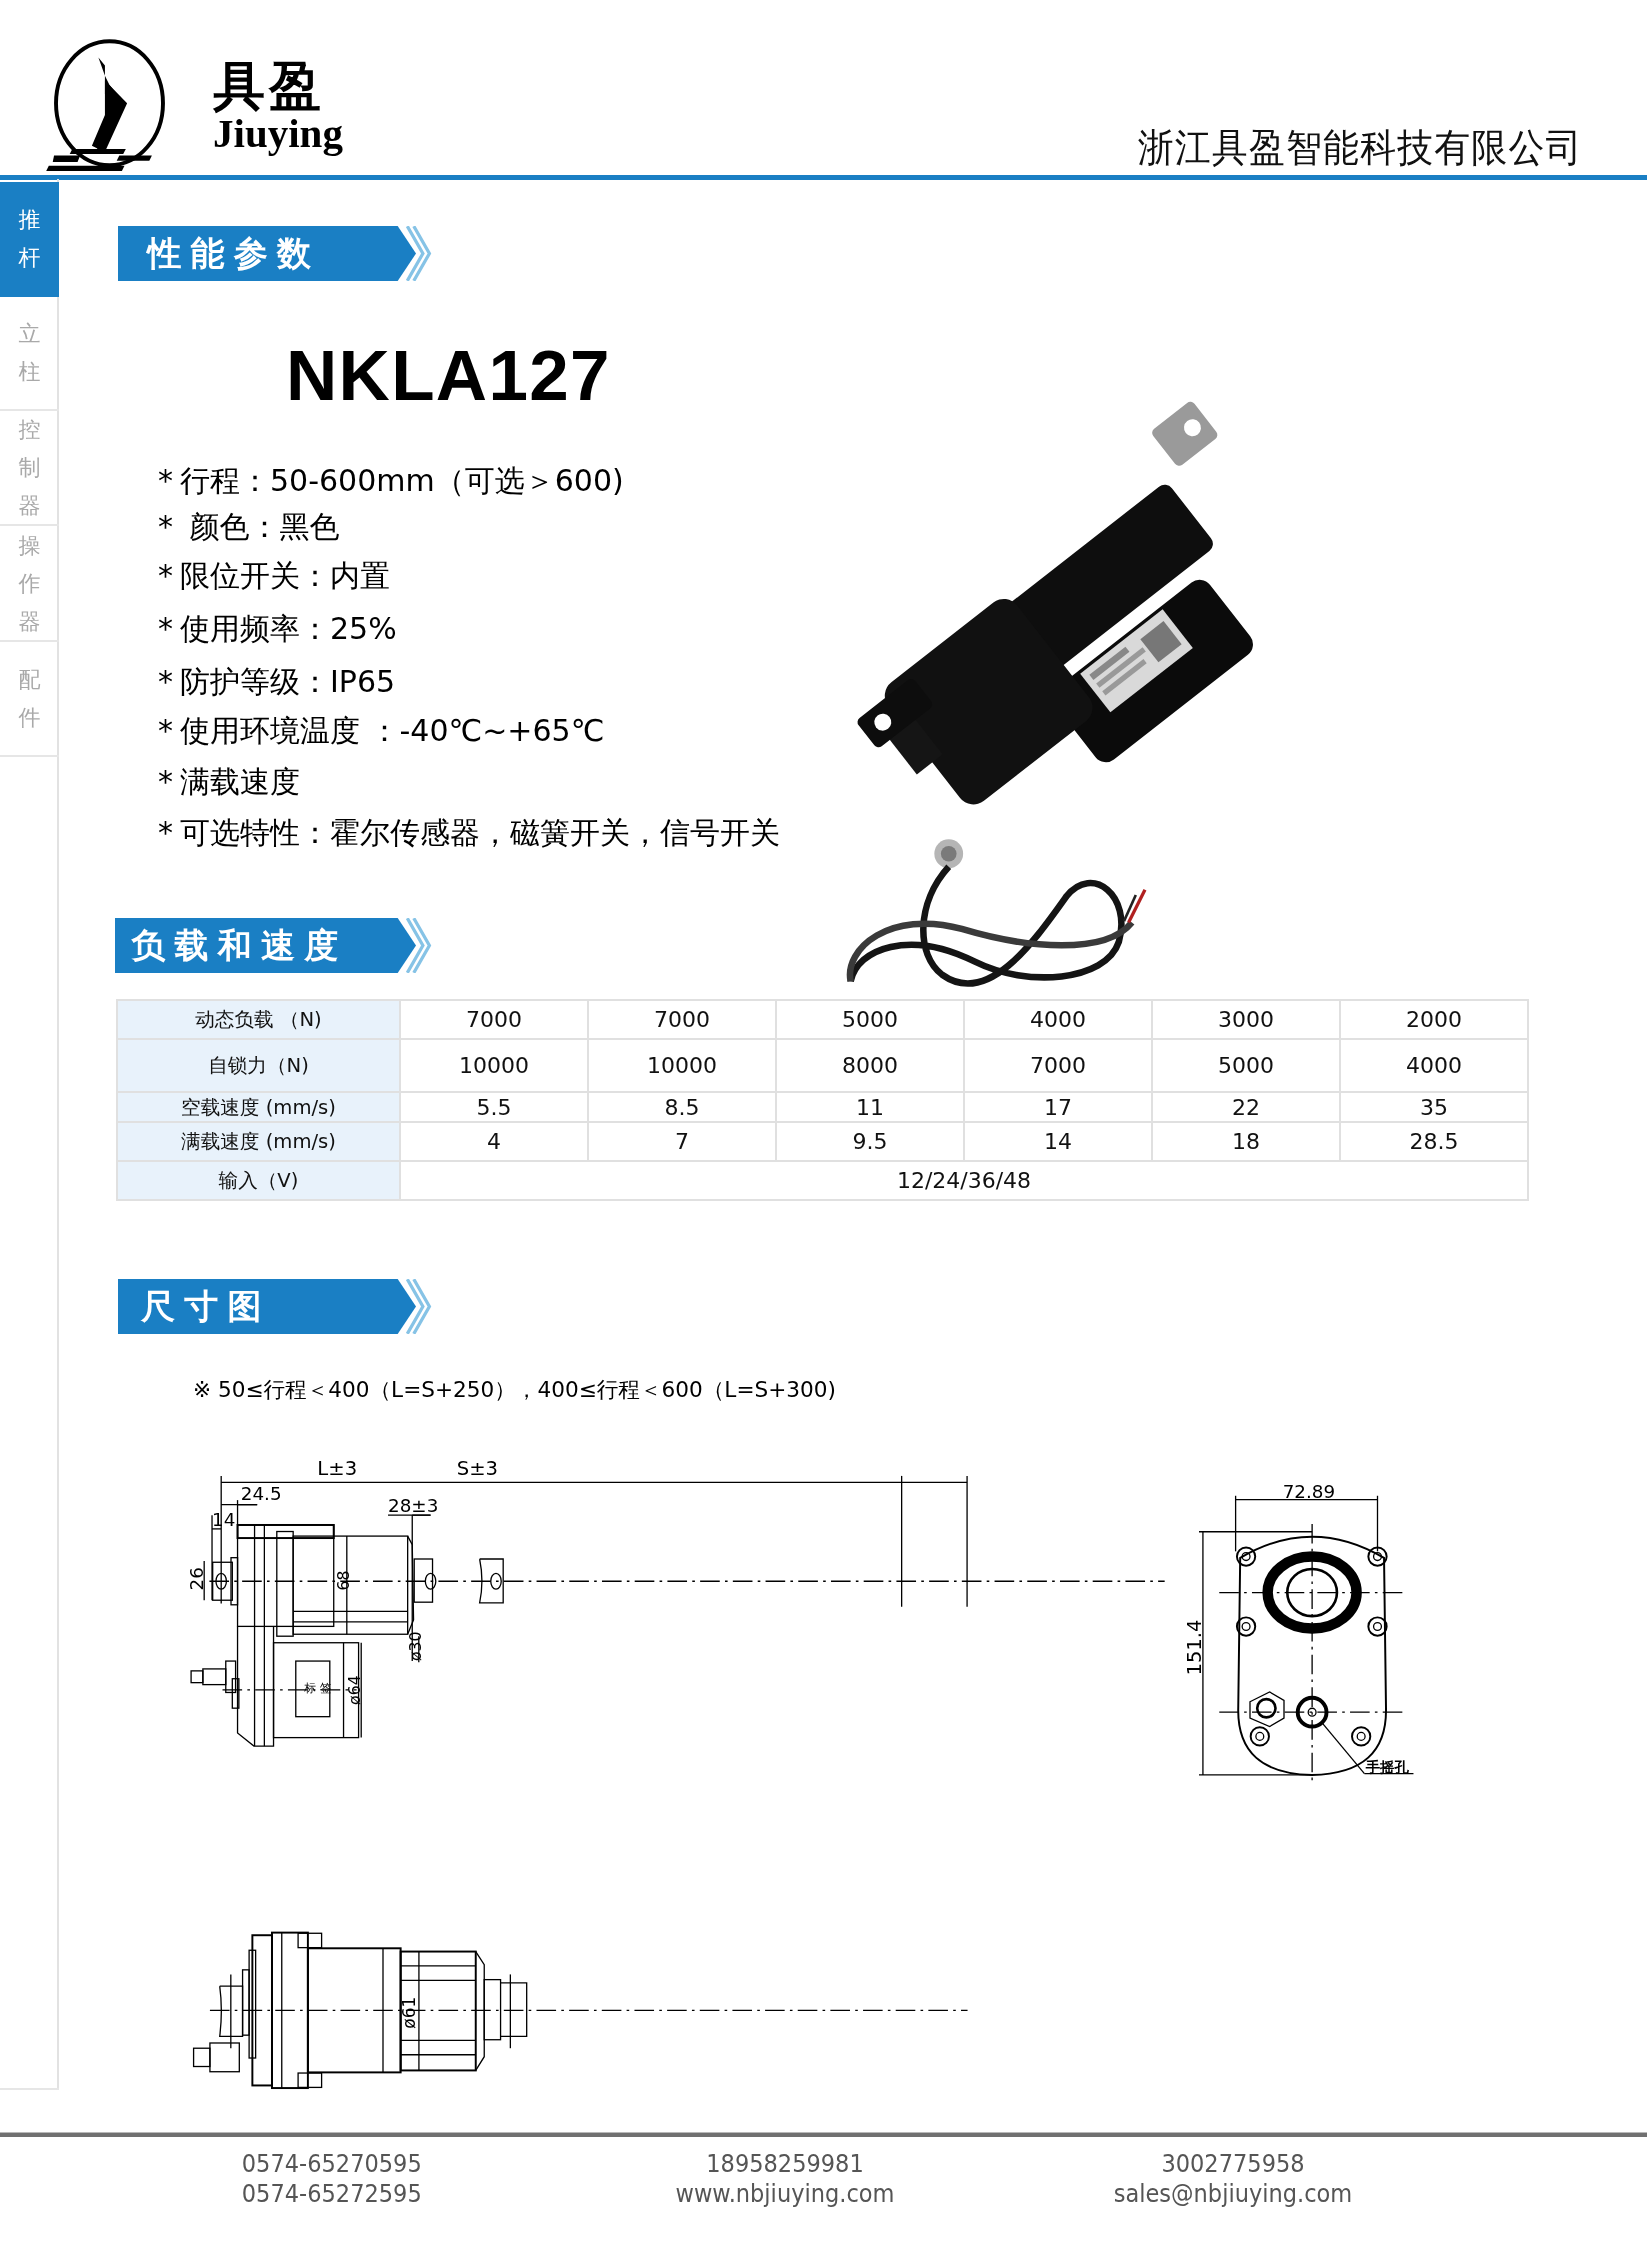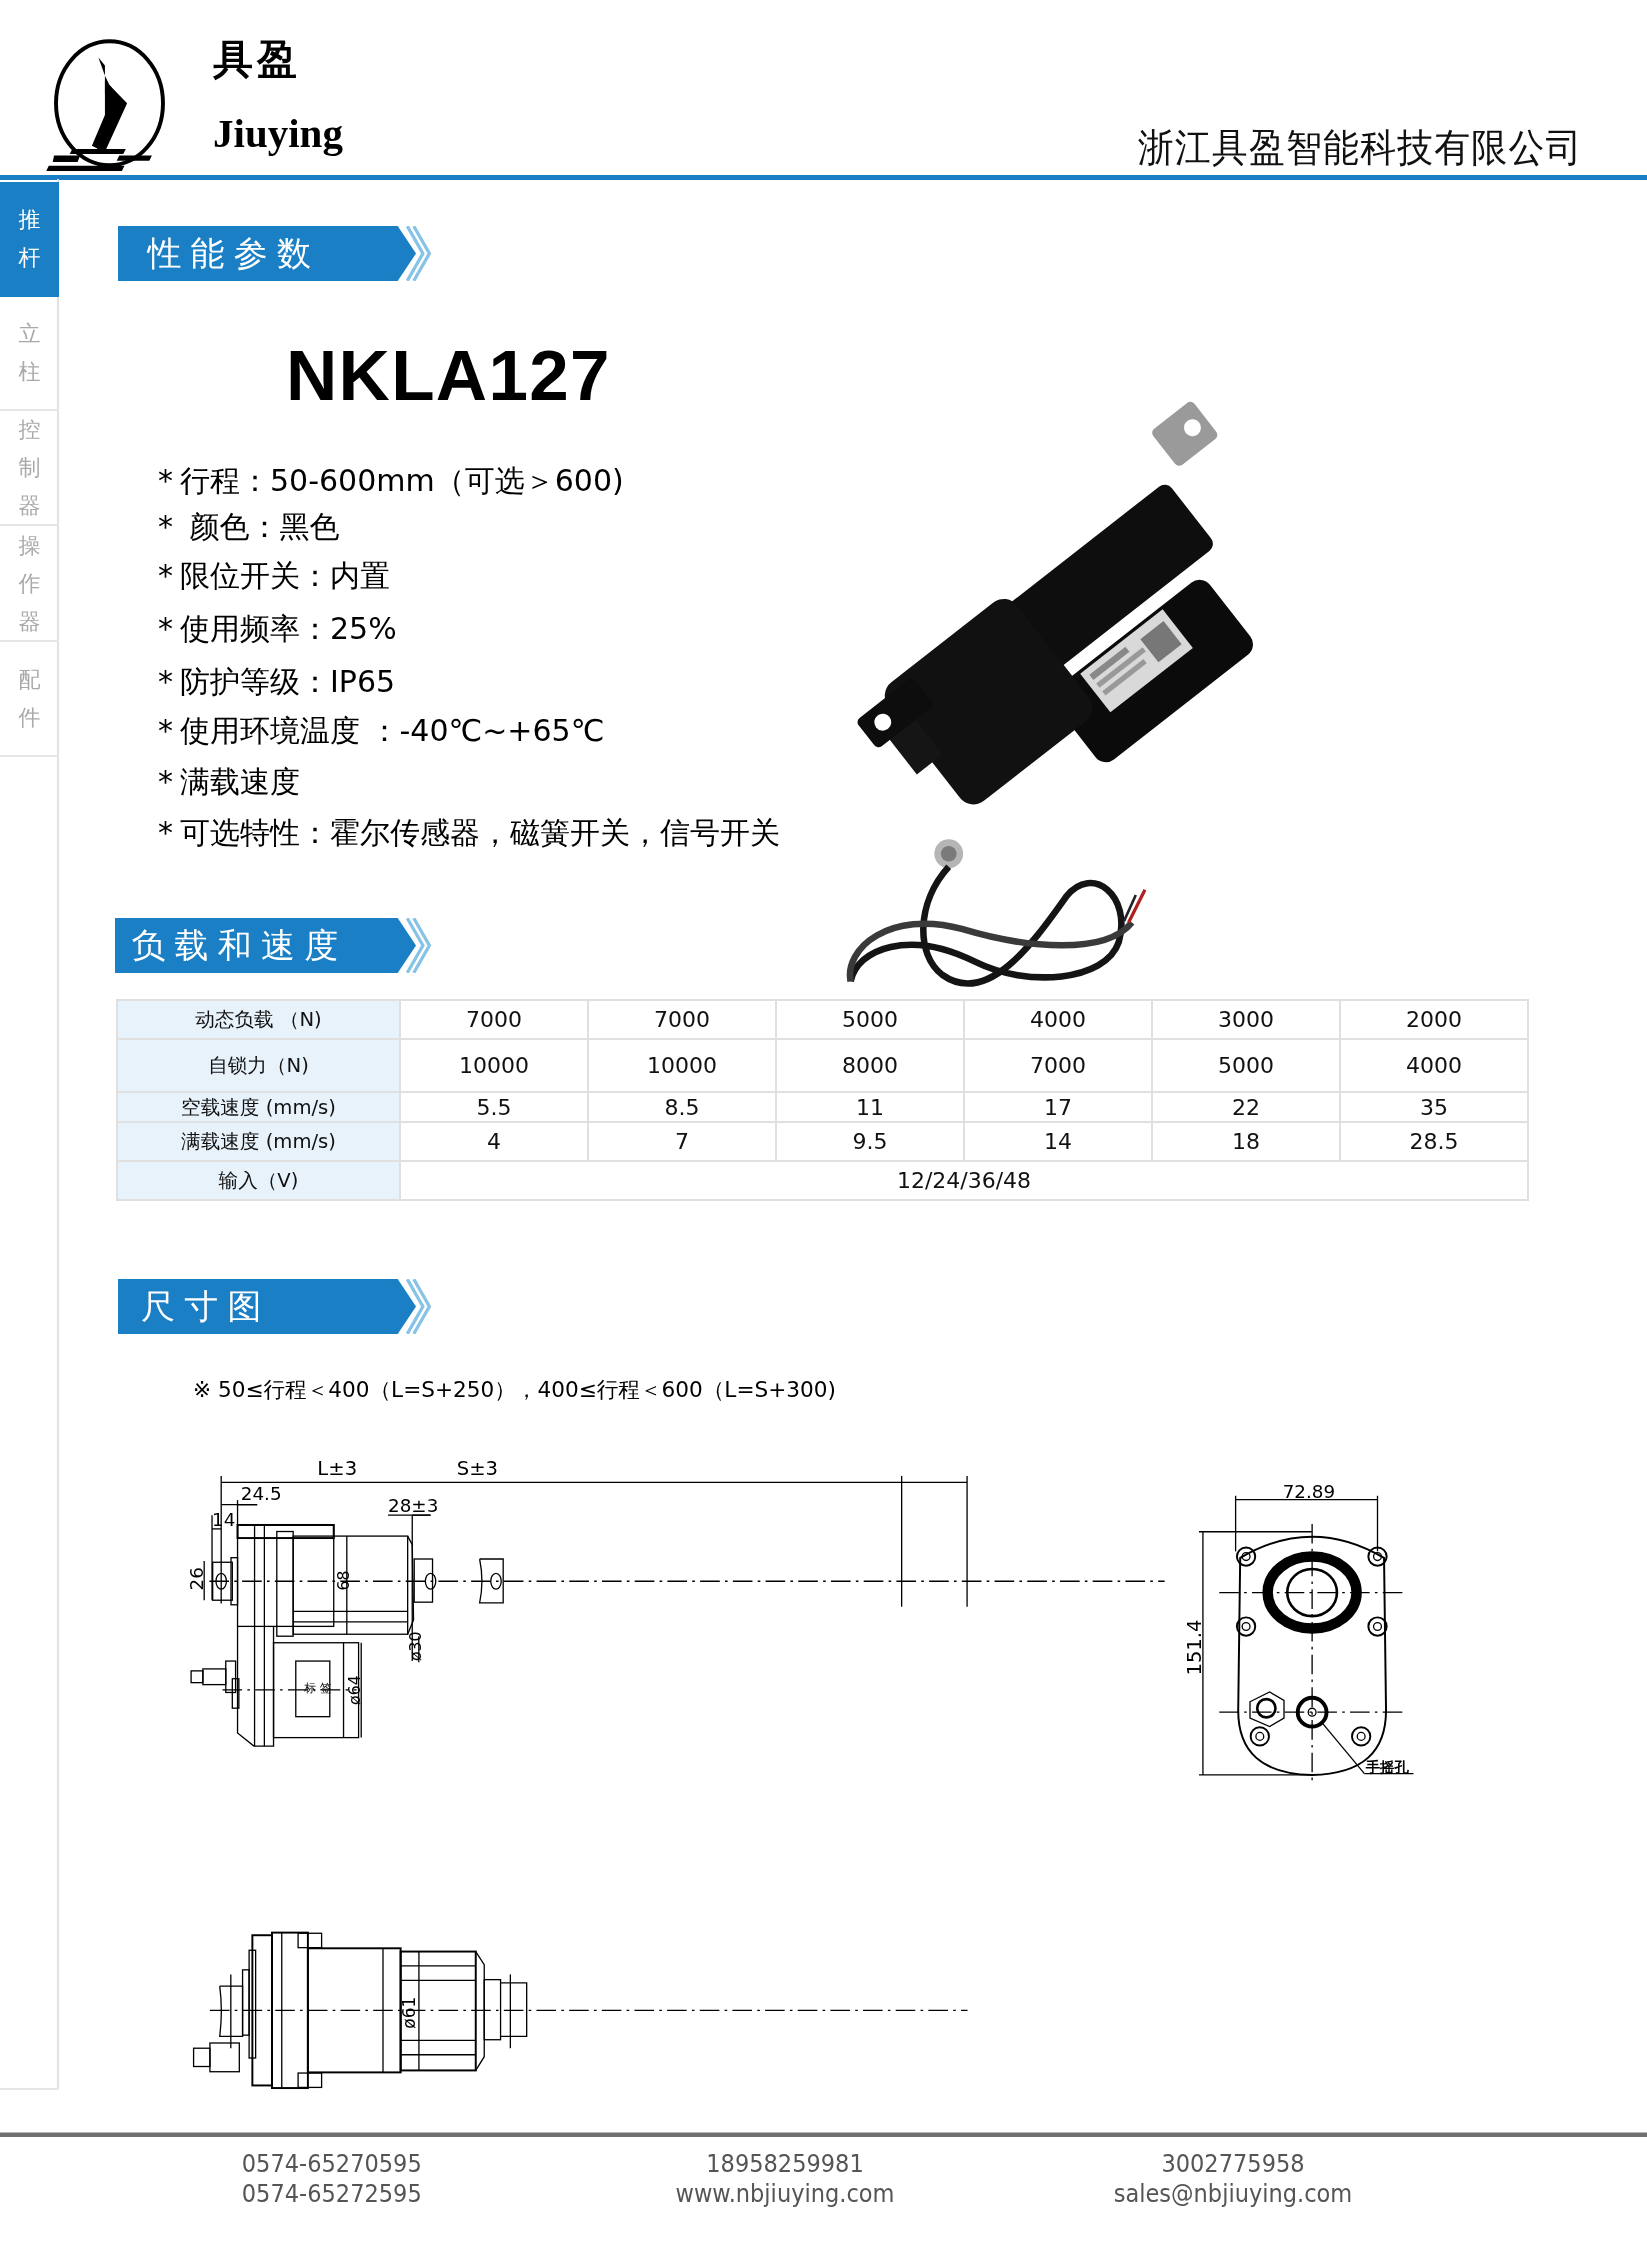--- a/index.html
+++ b/index.html
@@ -1,36 +1,36 @@
 <!DOCTYPE html>
 <html style="font-size:10.5px"><head>
   <meta charset="utf-8">
   <style>
     * { box-sizing: border-box; margin: 0; padding: 0; }
     html, body { width: 1647px; height: 2250px; background: #ffffff; overflow: hidden; }
     body { position: relative; font-family: "DejaVu Sans", "Liberation Sans", sans-serif; color: #000; }
 
     
     .logo { position: absolute; left: 41px; top: 38px; width: 137px; height: 137px; }
-    .brand-cn { position: absolute; left: 213px; top: 39px; font-family: "DejaVu Serif", "Liberation Serif", serif; font-weight: bold; font-size: 40px; letter-spacing: 3.9px; line-height: 1; }
+    .brand-cn { position: absolute; left: 213px; top: 60px; font-family: "DejaVu Serif", "Liberation Serif", serif; font-weight: bold; font-size: 52px; letter-spacing: 3.9px; line-height: 1; }
     .brand-en { position: absolute; left: 213px; top: 113px; font-family: "Liberation Serif", "DejaVu Serif", serif; font-weight: bold; font-size: 41px; line-height: 1; }
     .company-name { position: absolute; right: 64px; top: 128px; font-family: "DejaVu Serif", "Liberation Serif", serif; font-size: 39px; letter-spacing: 1.3px; color: #111; transform: scaleX(0.92); transform-origin: right; line-height: 1; }
     .header-rule { position: absolute; left: 0; top: 175px; width: 1647px; height: 4.6px; background: #1a7fc4; }
 
     
     .sidenav { position: absolute; left: 0; top: 179px; width: 59px; height: 1911px; border-right: 2.6px solid #e2e2e2; }
     .nav-item { position: absolute; left: 0; width: 59px; display: flex; flex-direction: column; align-items: center; justify-content: center; font-size: 22px; line-height: 38px; color: #a9a9a9; border-bottom: 2px solid #e6e6e6; }
     .nav-item.active { background: #1a7fc4; color: #ffffff; border-bottom: none; }
     .nav-item span { display: block; }
 
     
     .banner { position: absolute; height: 55px; }
     .banner .bar { position: absolute; left: 0; top: 0; height: 55px; background: #1a7fc4; clip-path: polygon(0 0, calc(100% - 18.3px) 0, 100% 50%, calc(100% - 18.3px) 100%, 0 100%); }
     .banner .chev { position: absolute; top: 0; width: 26px; height: 55px; }
-    .banner .label { position: absolute; left: 26px; top: 0; height: 55px; line-height: 55px; color: #ffffff; font-weight: normal; font-size: 34px; letter-spacing: 9.2px; }
+    .banner .label { position: absolute; left: 26px; top: 0; height: 55px; line-height: 55px; color: #ffffff; font-weight: bold; font-size: 34px; letter-spacing: 9.2px; }
 
     
     .model-title { position: absolute; left: 286px; top: 340px; font-family: "Liberation Sans", "DejaVu Sans", sans-serif; font-weight: bold; font-size: 71px; line-height: 1; letter-spacing: 1.3px; }
     .spec-list { position: absolute; left: 158px; top: 458px; }
     .spec-item { position: absolute; left: 0; white-space: nowrap; font-size: 30px; line-height: 1; }
     .spec-item .star { display: inline-block; width: 22px; }
 
     .product-photo { position: absolute; left: 831px; top: 386px; width: 484px; height: 615px; }
 
     

